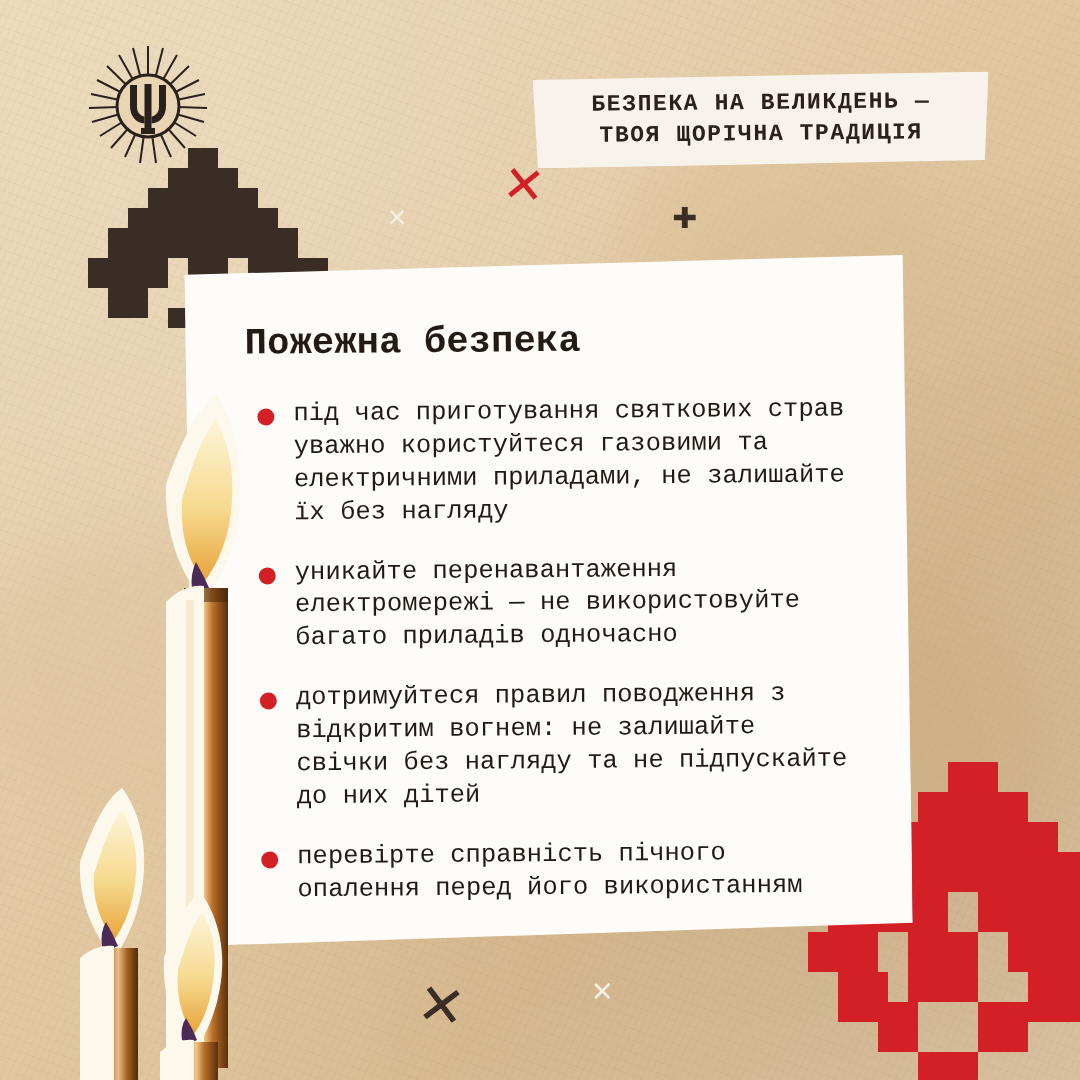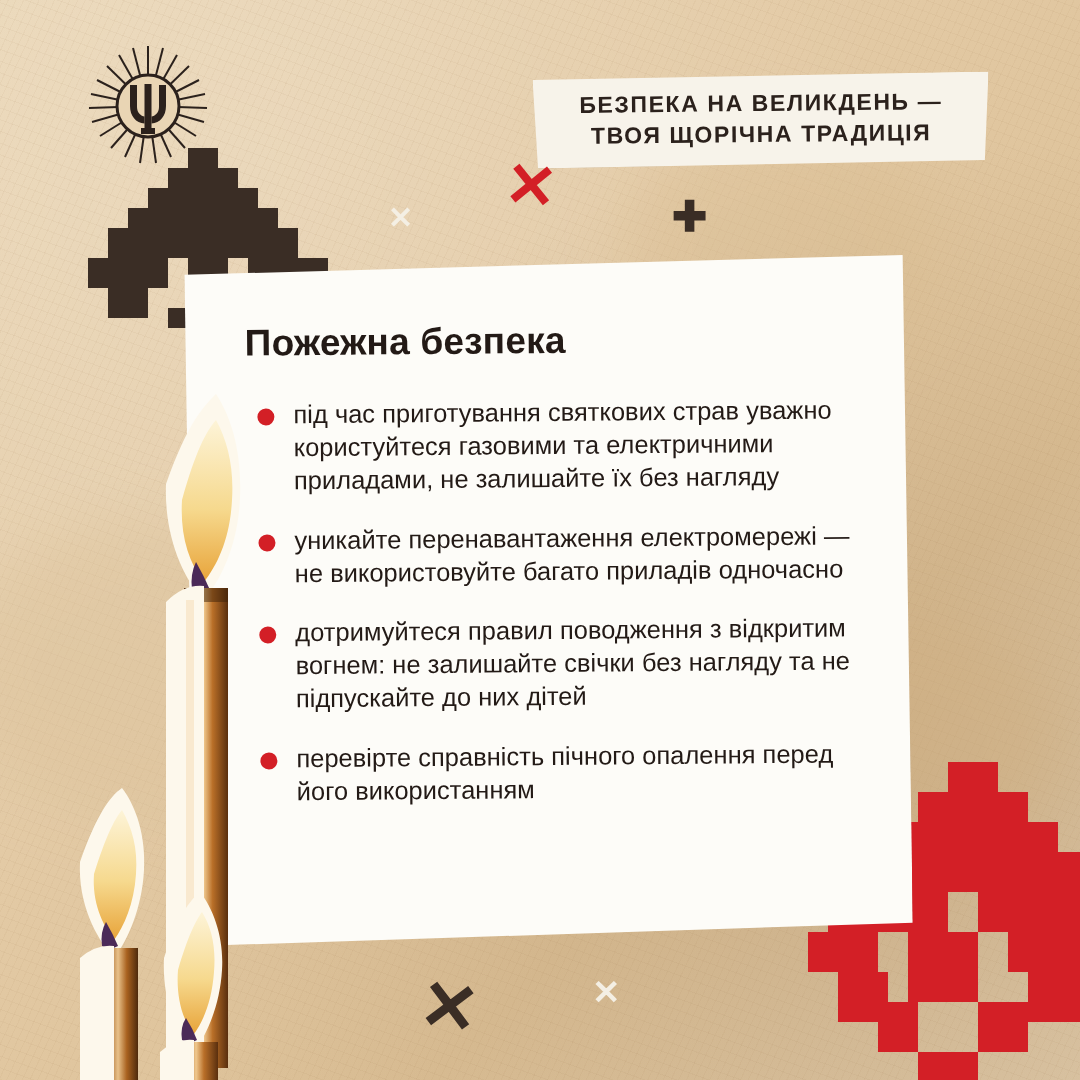--- a/index.html
+++ b/index.html
@@ -15,20 +15,21 @@
 
   #poster {
     position: relative;
     width: 1080px;
     height: 1080px;
     background:
       radial-gradient(ellipse at 20% 15%, rgba(255,255,255,0.18), rgba(255,255,255,0) 55%),
       radial-gradient(ellipse at 85% 80%, rgba(120,85,50,0.18), rgba(255,255,255,0) 60%),
       linear-gradient(135deg, #e9d5b4 0%, #e3caa5 40%, #dcc096 70%, #e4cfae 100%);
     overflow: hidden;
+    font-family: Liberation Mono, monospace;
   }
 
   
   .texture {
     position: absolute;
     inset: 0;
     background-image:
       repeating-linear-gradient(115deg, rgba(160,120,75,0.06) 0px, rgba(160,120,75,0.06) 1px, rgba(0,0,0,0) 1px, rgba(0,0,0,0) 7px),
       repeating-linear-gradient(20deg, rgba(140,100,60,0.05) 0px, rgba(140,100,60,0.05) 1px, rgba(0,0,0,0) 1px, rgba(0,0,0,0) 11px);
     pointer-events: none;

